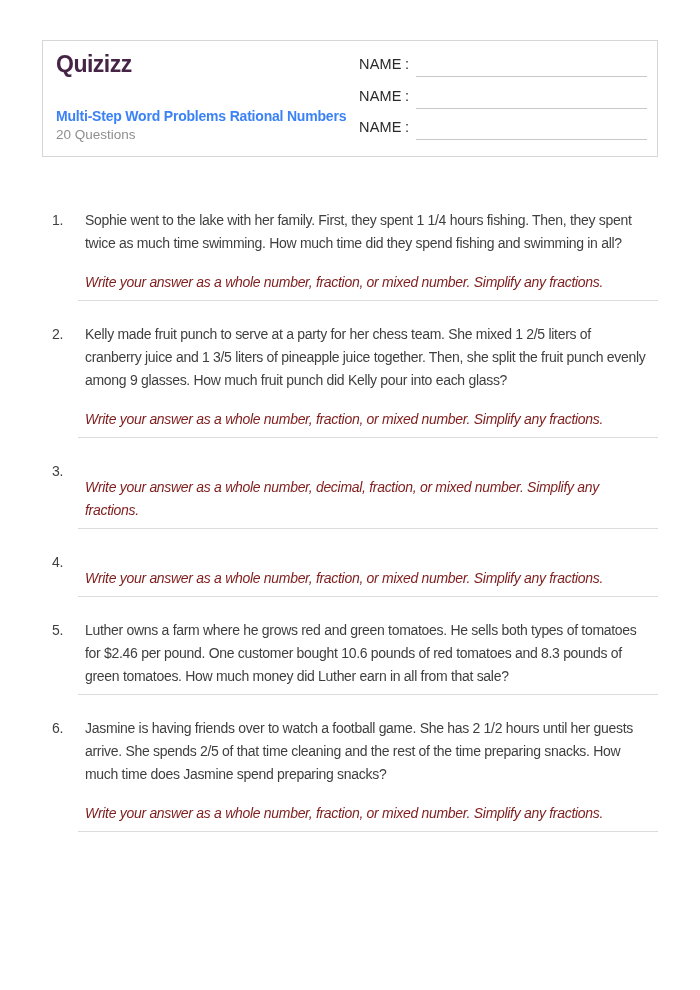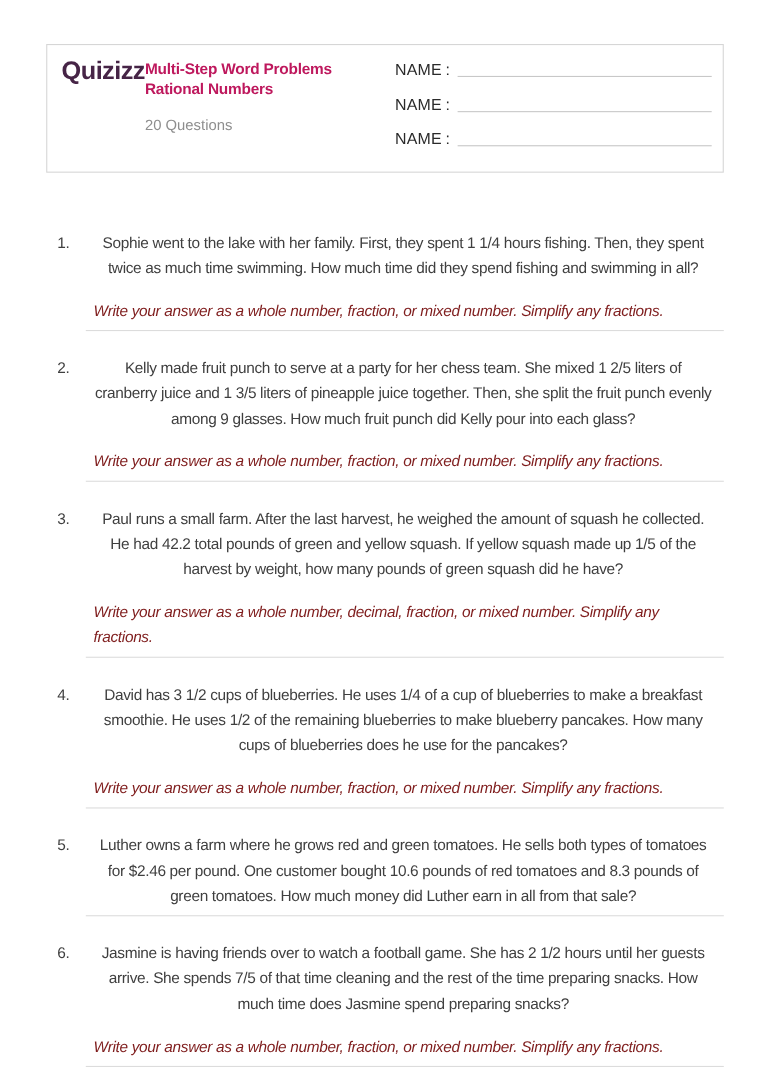--- a/index.html
+++ b/index.html
@@ -16,52 +16,52 @@
     margin: 40px 42px 0 42px;
     height: 117px;
     border: 1.5px solid #d6d6d6;
     display: flex;
     padding: 12px 10px 13px 13px;
     background: #ffffff;
   }
   .header-left {
     flex: 1;
     display: flex;
-    flex-direction: row;
+    flex-direction: column;
     justify-content: space-between;
     padding-right: 10px;
   }
   .logo {
     font-size: 23px;
     font-weight: bold;
     color: var(--brand, #462446);
     letter-spacing: -0.5px;
     line-height: 1;
   }
   .doc-title {
     font-size: 14px;
     font-weight: bold;
-    color: #be185d;
+    color: #3b82f6;
     letter-spacing: -0.2px;
     line-height: 18px;
   }
   .doc-subtitle {
     font-size: 13.5px;
     color: #8e8e8e;
-    margin-top: 17px;
+    margin-top: 2px;
     line-height: 16px;
   }
   .header-right {
     width: 288px;
     display: flex;
     flex-direction: column;
     justify-content: space-between;
     padding: 3px 0 7px 0;
   }
-  .field-row { display: flex; align-items: flex-start; }
+  .field-row { display: flex; align-items: flex-end; }
   .field-label {
     font-size: 14.5px;
     color: #2a2a2a;
     width: 46px;
     letter-spacing: 0.2px;
     line-height: 17px;
   }
   .field-colon {
     font-size: 14.5px;
     color: #2a2a2a;
@@ -88,21 +88,20 @@
     font-size: 14px;
     line-height: 23px;
     letter-spacing: -0.3px;
   }
   .q-body { flex: 1; min-width: 0; }
   .q-text {
     margin: 0;
     font-size: 14px;
     line-height: 23px;
     letter-spacing: -0.3px;
-    text-align: center;
   }
   .q-instruction {
     margin: 16px 0 0 0;
     font-style: italic;
     font-size: 14px;
     line-height: 23px;
     letter-spacing: -0.3px;
     color: #7f1d1d;
   }
   .q-sep {
@@ -158,46 +157,44 @@
     <div class="q-body">
       <p class="q-text">Kelly made fruit punch to serve at a party for her chess team. She mixed 1 2/5 liters of cranberry juice and 1 3/5 liters of pineapple juice together. Then, she split the fruit punch evenly among 9 glasses. How much fruit punch did Kelly pour into each glass?</p>
       <p class="q-instruction">Write your answer as a whole number, fraction, or mixed number. Simplify any fractions.</p>
       <div class="q-sep"></div>
     </div>
   </div>
 
   <div class="q">
     <div class="q-num">3.</div>
     <div class="q-body">
-      <p class="q-text">Paul runs a small farm. After the last harvest, he weighed the amount of squash he collected. He had 42.2 total pounds of green and yellow squash. If yellow squash made up 1/5 of the harvest by weight, how many pounds of green squash did he have?</p>
       <p class="q-instruction">Write your answer as a whole number, decimal, fraction, or mixed number. Simplify any fractions.</p>
       <div class="q-sep"></div>
     </div>
   </div>
 
   <div class="q">
     <div class="q-num">4.</div>
     <div class="q-body">
-      <p class="q-text">David has 3 1/2 cups of blueberries. He uses 1/4 of a cup of blueberries to make a breakfast smoothie. He uses 1/2 of the remaining blueberries to make blueberry pancakes. How many cups of blueberries does he use for the pancakes?</p>
       <p class="q-instruction">Write your answer as a whole number, fraction, or mixed number. Simplify any fractions.</p>
       <div class="q-sep"></div>
     </div>
   </div>
 
   <div class="q">
     <div class="q-num">5.</div>
     <div class="q-body">
       <p class="q-text">Luther owns a farm where he grows red and green tomatoes. He sells both types of tomatoes for $2.46 per pound. One customer bought 10.6 pounds of red tomatoes and 8.3 pounds of green tomatoes. How much money did Luther earn in all from that sale?</p>
 
       <div class="q-sep"></div>
     </div>
   </div>
 
   <div class="q">
     <div class="q-num">6.</div>
     <div class="q-body">
-      <p class="q-text">Jasmine is having friends over to watch a football game. She has 2 1/2 hours until her guests arrive. She spends 7/5 of that time cleaning and the rest of the time preparing snacks. How much time does Jasmine spend preparing snacks?</p>
+      <p class="q-text">Jasmine is having friends over to watch a football game. She has 2 1/2 hours until her guests arrive. She spends 2/5 of that time cleaning and the rest of the time preparing snacks. How much time does Jasmine spend preparing snacks?</p>
       <p class="q-instruction">Write your answer as a whole number, fraction, or mixed number. Simplify any fractions.</p>
       <div class="q-sep"></div>
     </div>
   </div>
 
 </main>
 
 </body></html>

